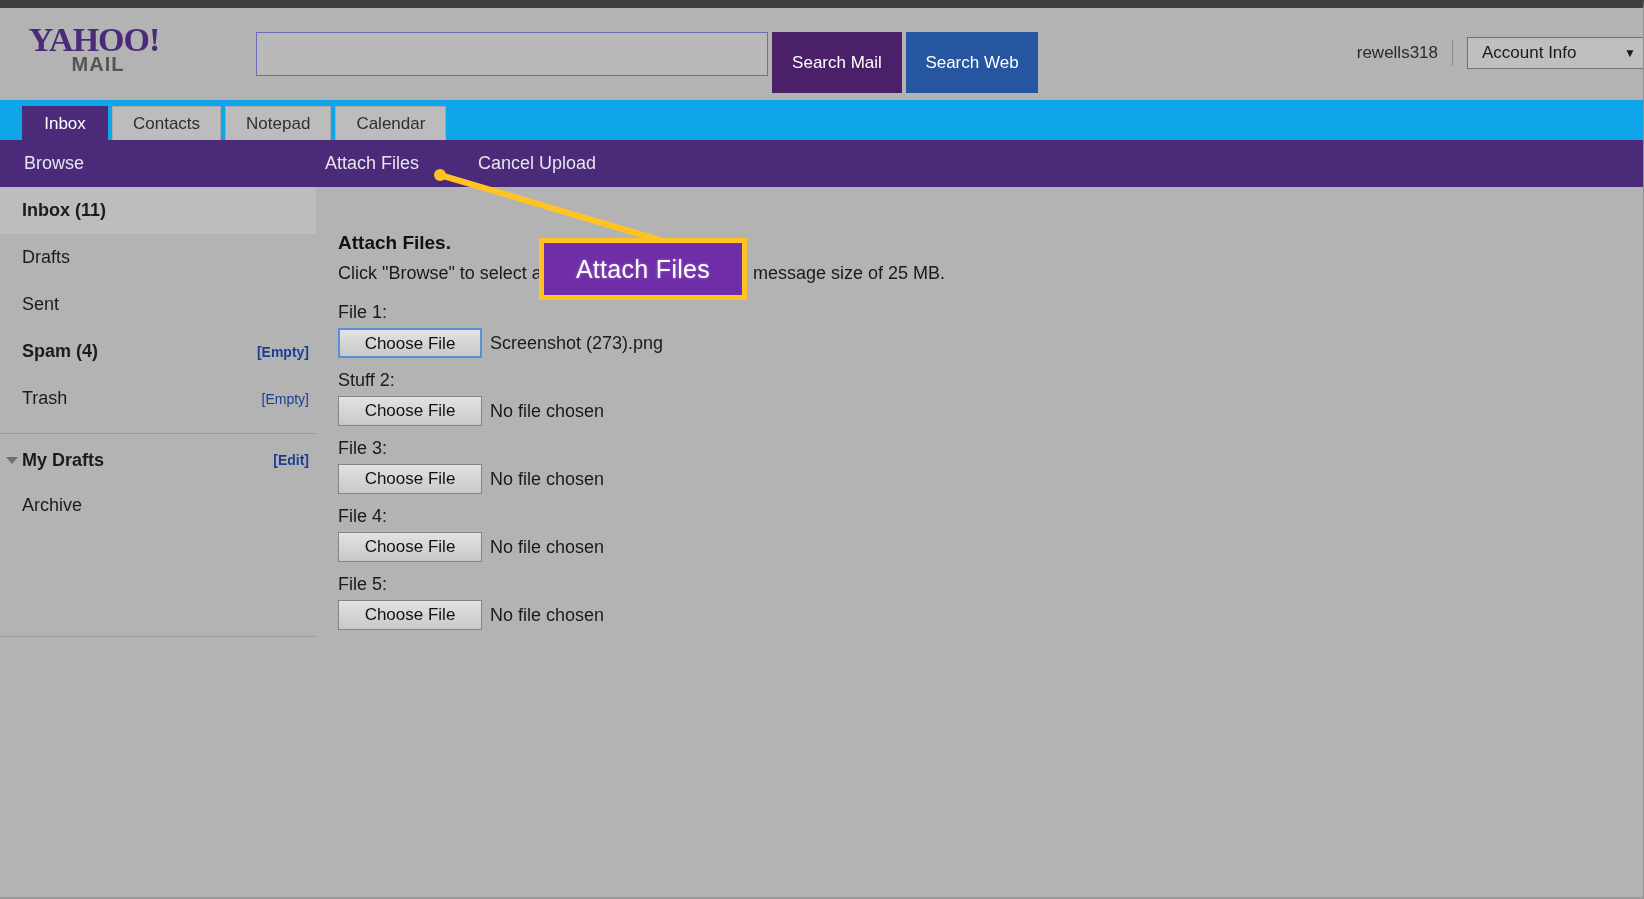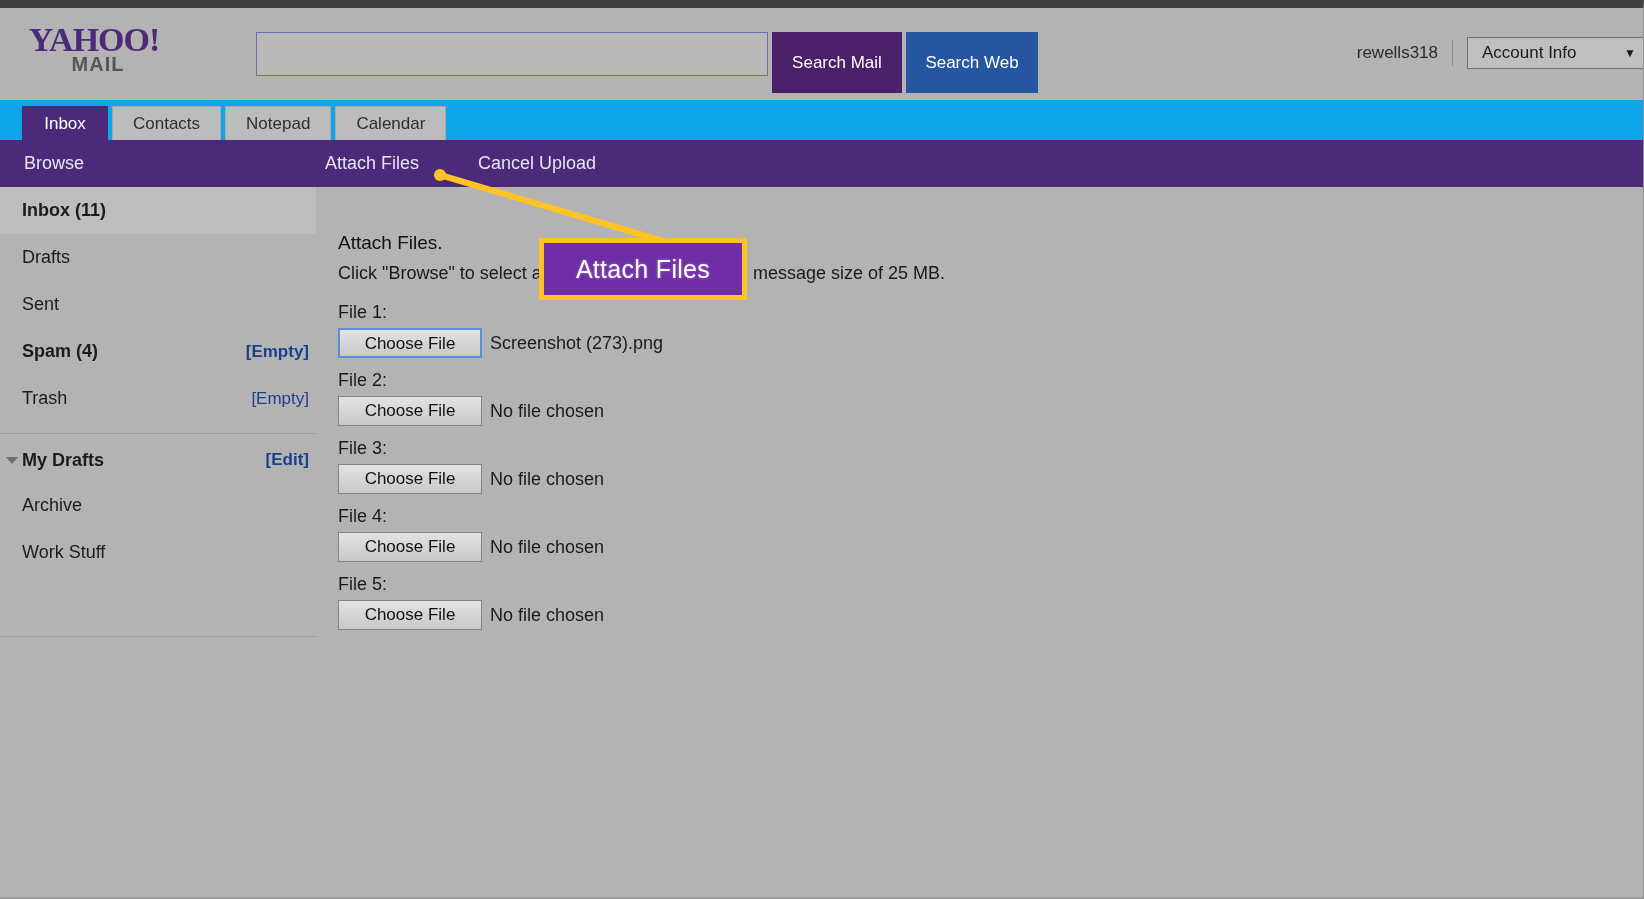--- a/index.html
+++ b/index.html
@@ -187,21 +187,21 @@
     justify-content: space-between;
     padding: 0 20px 0 22px;
     font-size: 18px;
     color: #1c1c1c;
     cursor: pointer;
   }
   .side-row.selected { background: #bdbdbd; }
   .side-row.bold { font-weight: bold; }
   .side-action {
     color: #1b3f8f;
-    font-size: 17px;
+    font-size: 14px;
     cursor: pointer;
   }
   .side-divider {
     height: 1px;
     background: #9d9d9d;
     margin: 11px 0 4px 0;
   }
   .folders-head {
     position: relative;
     height: 44px;
@@ -233,21 +233,21 @@
 
   
   .main {
     position: absolute;
     left: 316px; top: 179px; right: 0; bottom: 0;
     background: #b3b3b3;
     padding: 45px 0 0 22px;
   }
   .main-title {
     font-size: 19px;
-    font-weight: normal;
+    font-weight: bold;
     color: #111;
     margin: 0 0 9px 0;
   }
   .main-desc {
     font-size: 18px;
     color: #1a1a1a;
     margin: 0 0 18px 0;
     white-space: nowrap;
   }
   .file-row { margin-bottom: 12px; }
@@ -381,41 +381,38 @@
 
     <div class="folders-head">
       <span class="tri"></span>
       <span>My Drafts</span>
       <span class="side-action">[Edit]</span>
     </div>
 
     <div class="side-row">
       <span>Archive</span>
     </div>
-    <div class="side-row">
-      <span>Work Stuff</span>
-    </div>
 
     <div class="side-bottom-divider"></div>
   </div>
 
   <div class="main">
     <div class="main-title">Attach Files.</div>
     <div class="main-desc">Click "Browse" to select a file to attach, up to a total message size of 25 MB.</div>
 
     <div class="file-row">
       <div class="file-label">File 1:</div>
       <div class="file-picker">
         <div class="choose-btn focused">Choose File</div>
         <span class="file-name">Screenshot (273).png</span>
       </div>
     </div>
 
     <div class="file-row">
-      <div class="file-label">File 2:</div>
+      <div class="file-label">Stuff 2:</div>
       <div class="file-picker">
         <div class="choose-btn">Choose File</div>
         <span class="file-name">No file chosen</span>
       </div>
     </div>
 
     <div class="file-row">
       <div class="file-label">File 3:</div>
       <div class="file-picker">
         <div class="choose-btn">Choose File</div>

